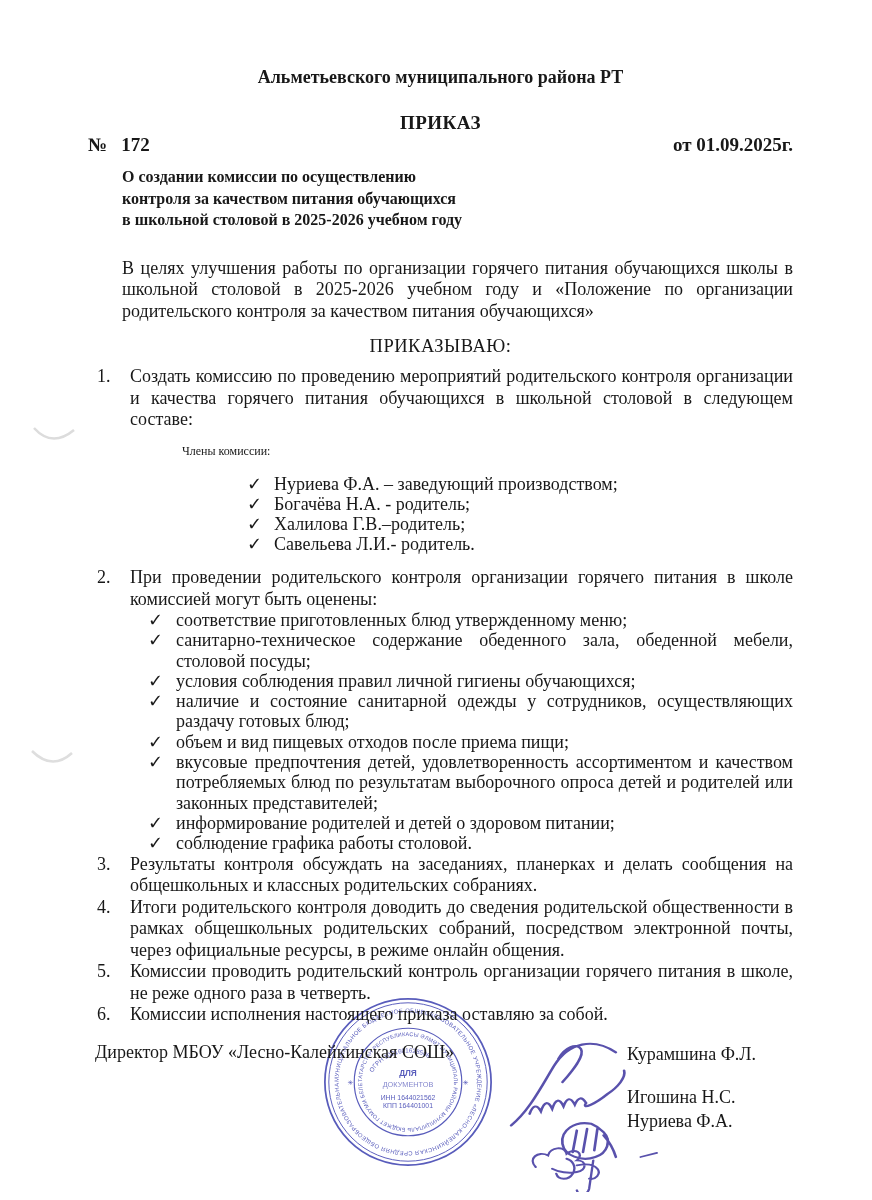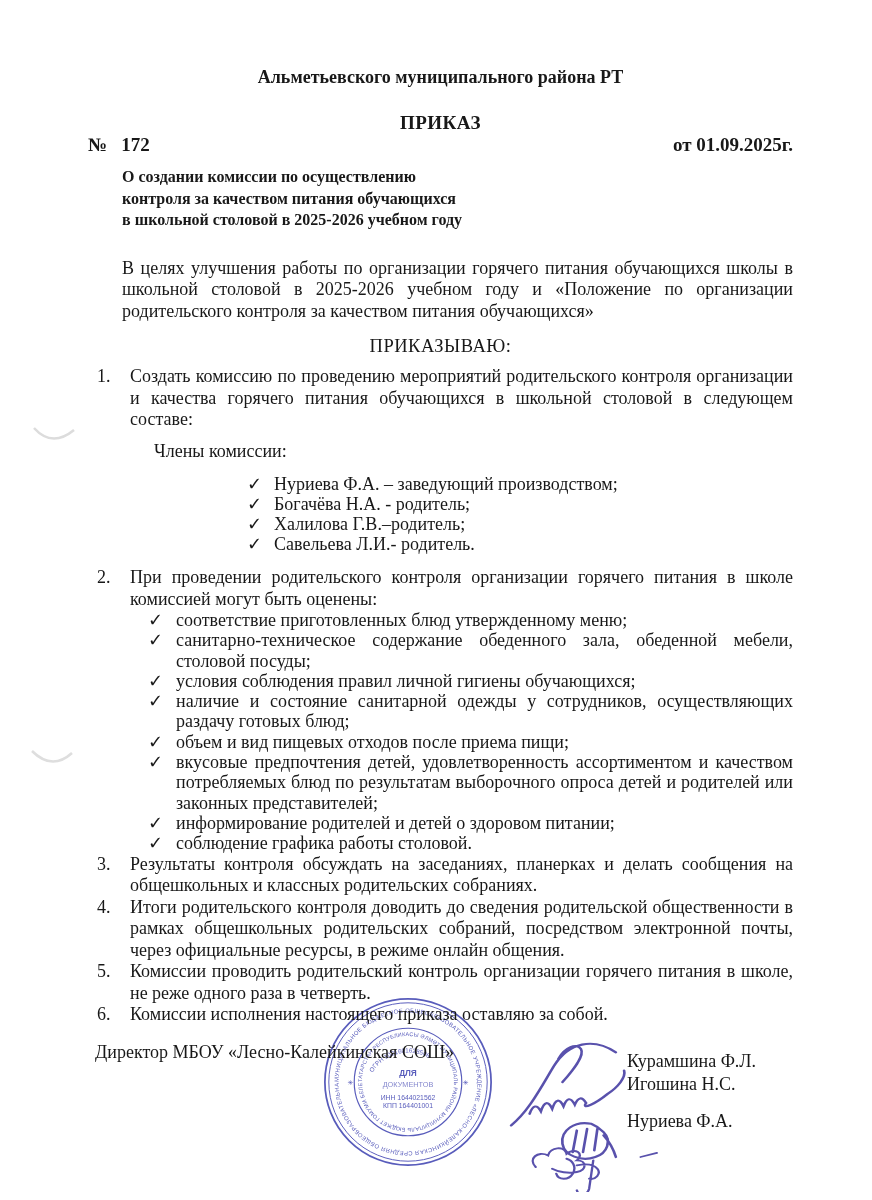--- a/index.html
+++ b/index.html
@@ -20,35 +20,35 @@
   .num-row{ display:flex; justify-content:space-between; font-weight:bold; font-size:19px; line-height:22px; }
   .num-row .num{ white-space:pre; }
   .subject{ font-weight:bold; font-size:16px; line-height:21.5px; margin-top:10px; margin-left:34px; }
   .preamble{ font-size:18px; line-height:21.5px; margin-top:27px; margin-left:34px; text-align:justify; }
   .order-word{ text-align:center; font-size:18.5px; line-height:22px; margin-top:13px; letter-spacing:.5px;}
   .order-list{ margin-top:9px; }
   .order-item{ display:flex; font-size:18px; line-height:21.5px; }
   .order-item .n{ width:33px; flex:0 0 33px; margin-left:9px; }
   .order-item .body{ flex:1; text-align:justify; }
   .chairman{ text-align:left; }
-  .members-title{ margin-top:10px; margin-left:24px; font-size:18px; line-height:21.5px;}
+  .members-title{ margin-top:10px; margin-left:52px; font-size:12px; line-height:21.5px;}
   .member-list{ margin-top:12px; margin-left:117px; font-size:18px; line-height:20px; }
   .member-row{ display:flex; }
   .member-row .chk{ width:27px; flex:0 0 27px; }
   .item2-block{ margin-top:13px; }
   .check-list{ font-size:18px; line-height:20.3px; }
   .check-row{ display:flex; margin-left:18px; }
   .check-row .chk{ width:28px; flex:0 0 28px; }
   .check-row .txt{ flex:1; text-align:justify; }
   .sig-block{ position:relative; margin-top:15px; margin-left:7px; font-size:18px; line-height:22px; }
   .sig-row2{ margin-top:8px; }
   .sig-names{ position:absolute; left:532px; top:1px; width:170px; }
   .sig-name{ position:absolute; white-space:nowrap; }
-  .sig-name.n1{ top:8px; }
-  .sig-name.n2{ top:31px; }
+  .sig-name.n1{ top:1px; }
+  .sig-name.n2{ top:44px; }
   .sig-name.n3{ top:68px; }
   .stamp-wrap{ position:absolute; left:320px; top:994px; width:176px; height:176px; z-index:1; opacity:.85; }
   .ink-wrap{ position:absolute; left:470px; top:1034px; width:226px; height:158px; z-index:3; opacity:.92; }
   .artifact{ position:absolute; z-index:0; }
 </style>
 </head>
 <body>
 
 <div class="page">
 

